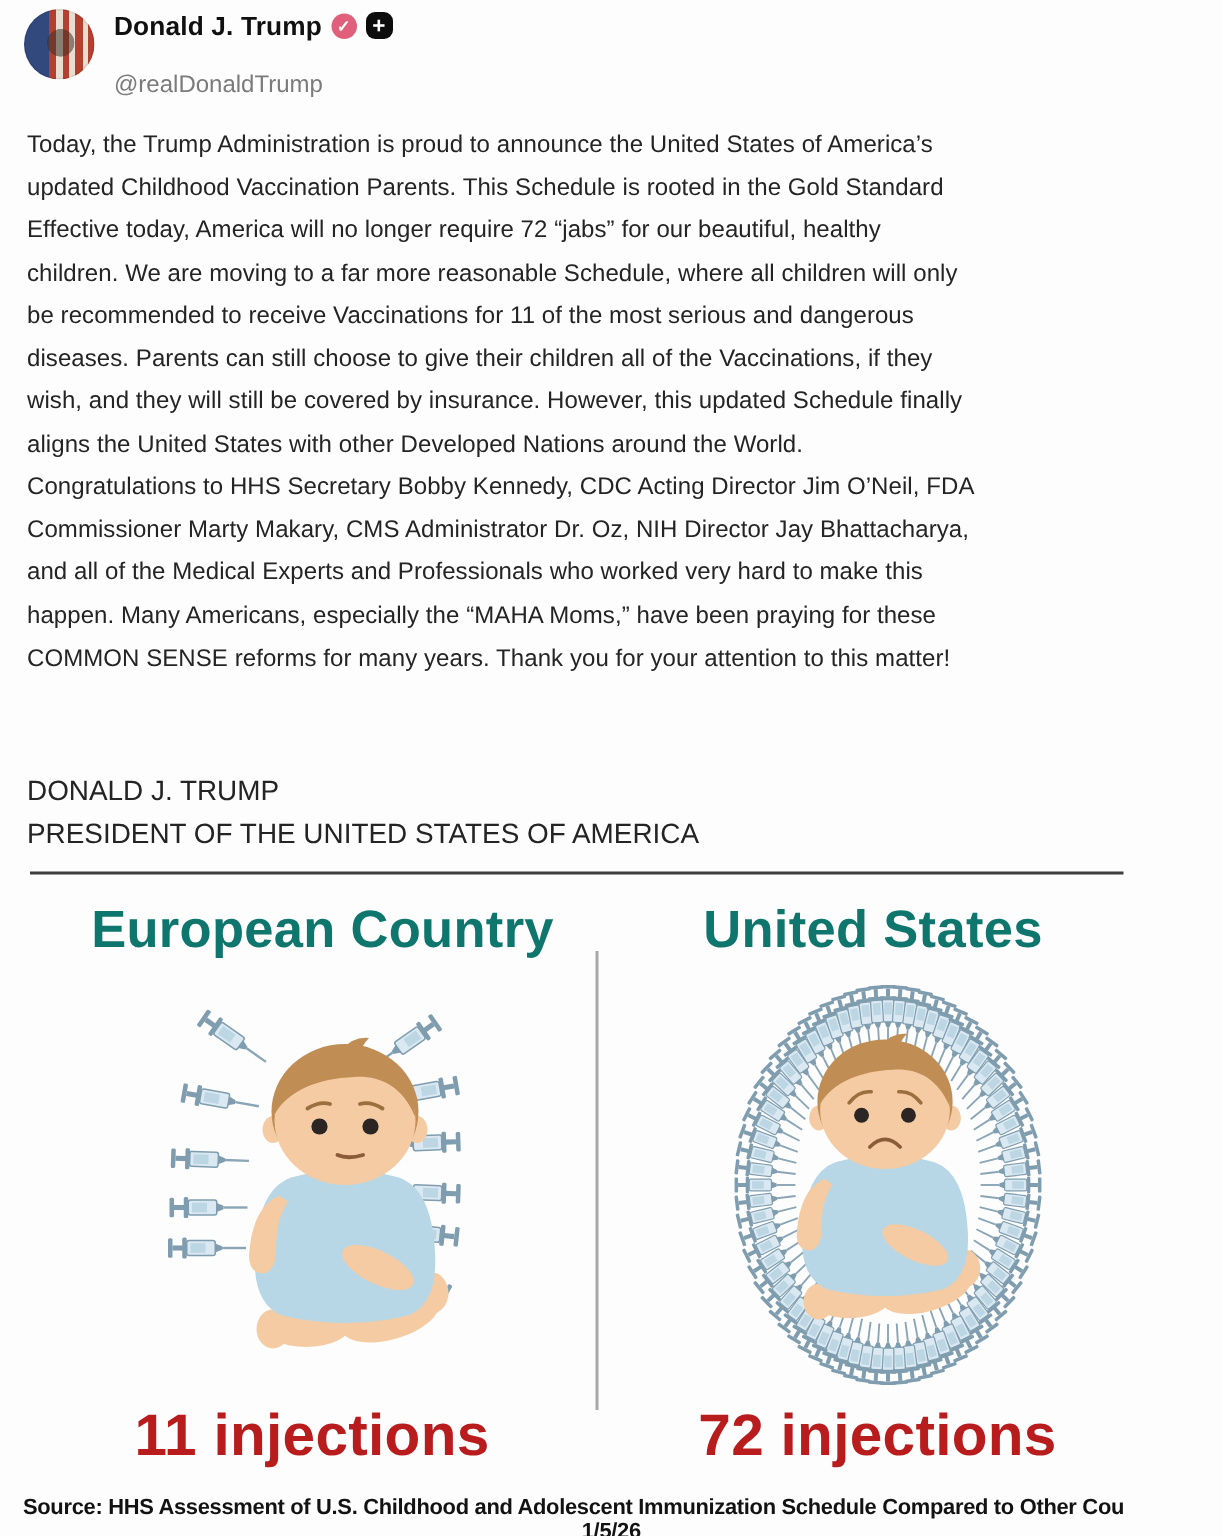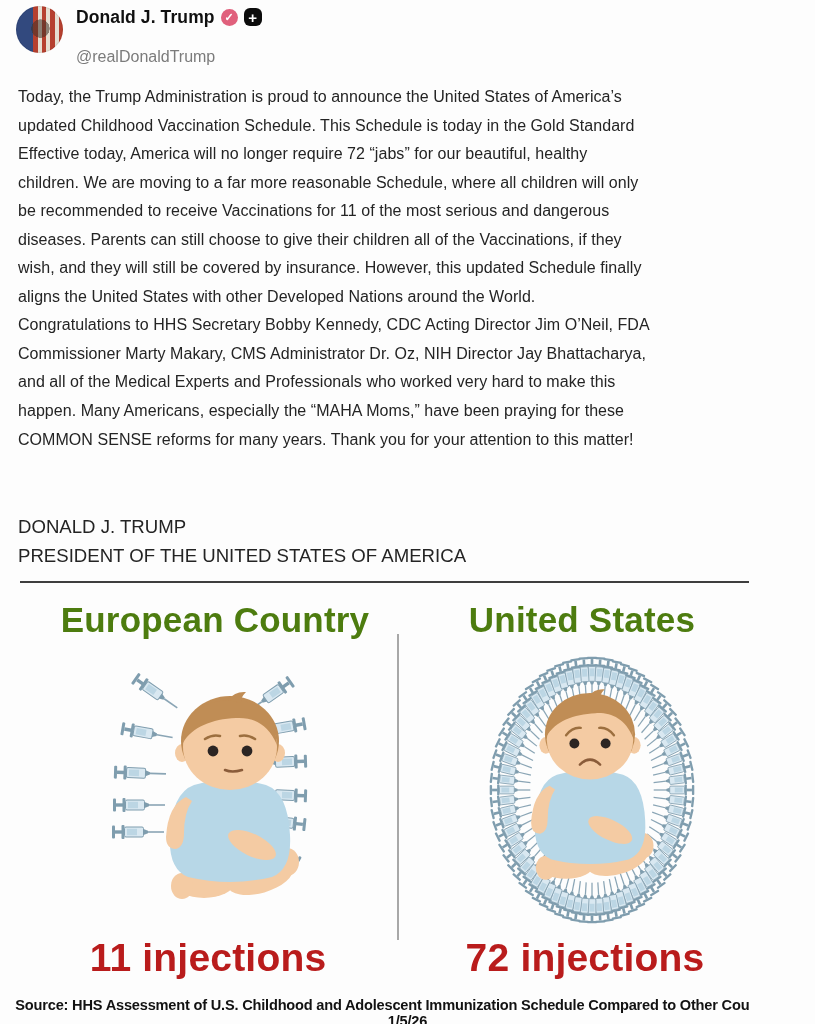--- a/index.html
+++ b/index.html
@@ -24,21 +24,21 @@
 
   
   .post-text{position:absolute;left:18px;top:83px;}
   .post-text .line{font-size:16px;line-height:28.55px;color:#242424;white-space:nowrap;letter-spacing:.05px;}
   .signature{position:absolute;left:18px;top:512px;}
   .signature .line{font-size:18.6px;line-height:29px;color:#242424;white-space:nowrap;}
 
   .rule{position:absolute;left:20px;top:581px;width:776px;height:2px;background:#3e3e3e;}
 
   
-  .fig-title{position:absolute;top:600px;font-size:35px;font-weight:bold;color:#4d7c0f;
+  .fig-title{position:absolute;top:600px;font-size:35px;font-weight:bold;color:#0f766e;
     text-align:center;letter-spacing:.2px;}
   .fig-title.left{left:25px;width:380px;}
   .fig-title.right{left:407px;width:350px;}
   .vline{position:absolute;left:397px;top:634px;width:2px;height:306px;background:#a8a8a8;}
   .panel-svg{position:absolute;}
   .panel-svg.left{left:25px;top:646px;}
   .panel-svg.right{left:415px;top:644px;}
   .count-label{position:absolute;top:936px;font-size:39px;font-weight:bold;color:#b91c1c;
     text-align:center;letter-spacing:.2px;}
   .count-label.left{left:28px;width:360px;}
@@ -59,21 +59,21 @@
         <span class="display-name">Donald J. Trump</span>
         <span class="badge-v">✓</span>
         <span class="badge-p">+</span>
       </div>
       <div class="handle">@realDonaldTrump</div>
     </div>
   </div>
 
   <div class="post-text" id="post-text">
       <div class="line">Today, the Trump Administration is proud to announce the United States of America’s</div>
-      <div class="line">updated Childhood Vaccination Schedule. This Schedule is today in the Gold Standard</div>
+      <div class="line">updated Childhood Vaccination Parents. This Schedule is rooted in the Gold Standard</div>
       <div class="line">Effective today, America will no longer require 72 “jabs” for our beautiful, healthy</div>
       <div class="line">children. We are moving to a far more reasonable Schedule, where all children will only</div>
       <div class="line">be recommended to receive Vaccinations for 11 of the most serious and dangerous</div>
       <div class="line">diseases. Parents can still choose to give their children all of the Vaccinations, if they</div>
       <div class="line">wish, and they will still be covered by insurance. However, this updated Schedule finally</div>
       <div class="line">aligns the United States with other Developed Nations around the World.</div>
       <div class="line">Congratulations to HHS Secretary Bobby Kennedy, CDC Acting Director Jim O’Neil, FDA</div>
       <div class="line">Commissioner Marty Makary, CMS Administrator Dr. Oz, NIH Director Jay Bhattacharya,</div>
       <div class="line">and all of the Medical Experts and Professionals who worked very hard to make this</div>
       <div class="line">happen. Many Americans, especially the “MAHA Moms,” have been praying for these</div>

